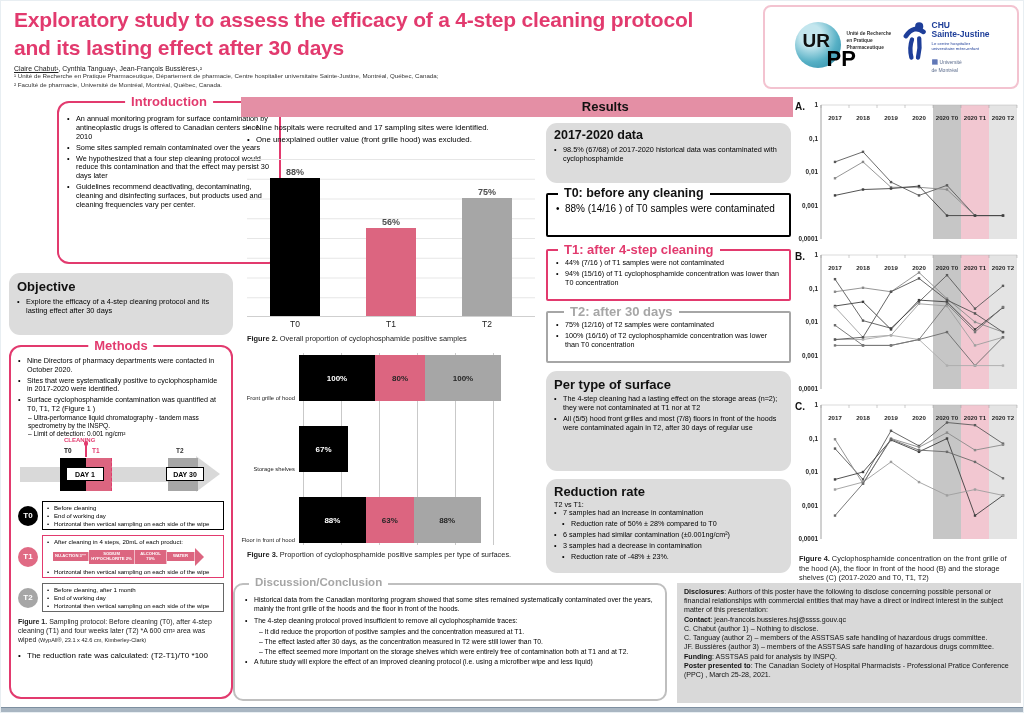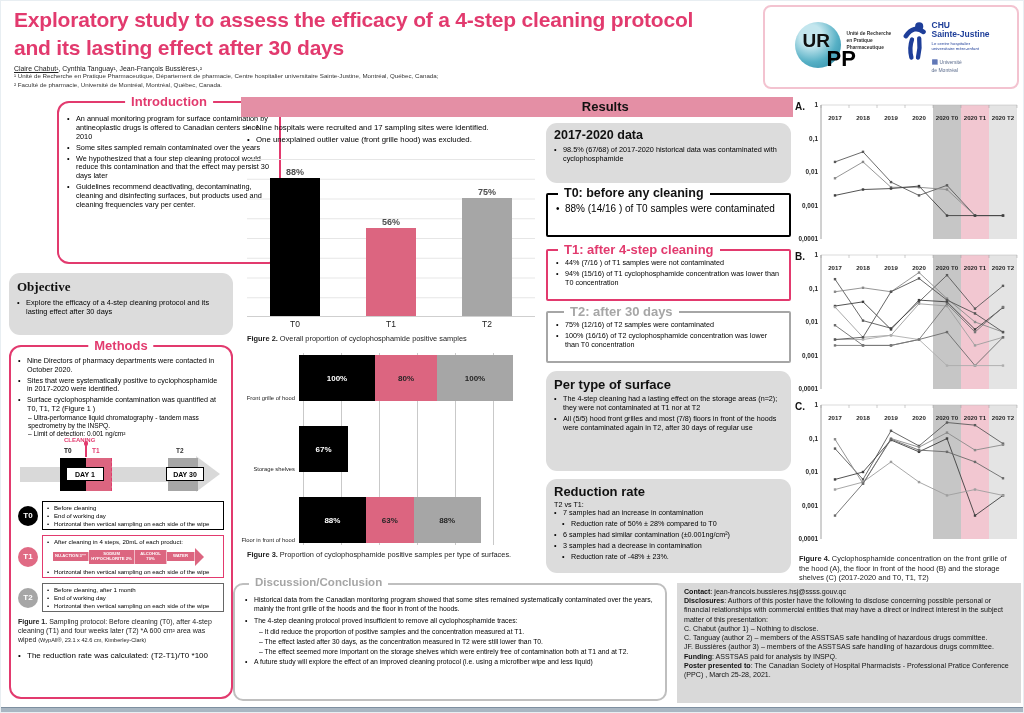--- a/index.html
+++ b/index.html
@@ -159,21 +159,21 @@
     <div class="legend center pink">Introduction</div>
     <ul class="b" style="font-size:7.3px; line-height:1.22;">
       <li>An annual monitoring program for surface contamination by antineoplastic drugs is offered to Canadian centers since 2010</li>
       <li>Some sites sampled remain contaminated over the years</li>
       <li>We hypothesized that a four step cleaning protocol would reduce this contamination and that the effect may persist 30 days later</li>
       <li>Guidelines recommend deactivating, decontaminating, cleaning and disinfecting surfaces, but products used and cleaning frequencies vary per center.</li>
     </ul>
   </div>
 
   <div class="abs graybox" style="left:8px; top:272px; width:224px; height:62px; padding:6px 8px;">
-    <div class="boxtitle" style="font-size:13px;font-family:Liberation Serif, serif;">Objective</div>
+    <div class="boxtitle" style="font-size:13px;">Objective</div>
     <ul class="b" style="font-size:7.4px; line-height:1.25;">
       <li>Explore the efficacy of a 4-step cleaning protocol and its lasting effect after 30 days</li>
     </ul>
   </div>
 
   <div class="abs pink-outline" style="left:8px; top:344px; width:224px; height:354px; padding:10px 7px 4px 7px;">
     <div class="legend center pink">Methods</div>
     <ul class="b" style="font-size:7.2px; line-height:1.22;">
       <li>Nine Directors of pharmacy departments were contacted in October 2020.</li>
       <li>Sites that were systematically positive to cyclophosphamide in 2017-2020 were identified.</li>
@@ -283,21 +283,21 @@
   </div>
 
   <div class="abs" style="left:240px; top:352px; width:294px;">
     <div class="f3-wrap">
       <div class="f3-grid"></div>
       <div class="f3-rows">
           <div class="f3-row">
             <div class="f3-lab">Front grille of hood</div>
             <div class="f3-bars">
               <div class="f3-seg" style="width: 76px; background: rgb(0, 0, 0); color: rgb(255, 255, 255);">100%</div>
-              <div class="f3-seg" style="width: 62px; background: rgb(220, 101, 128); color: rgb(38, 38, 38);">80%</div>
+              <div class="f3-seg" style="width: 50px; background: rgb(220, 101, 128); color: rgb(38, 38, 38);">80%</div>
               <div class="f3-seg" style="width: 76px; background: rgb(166, 166, 166); color: rgb(38, 38, 38);">100%</div>
             </div>
           </div>
           <div class="f3-row">
             <div class="f3-lab">Storage shelves</div>
             <div class="f3-bars">
               <div class="f3-seg" style="width: 49px; background: rgb(0, 0, 0); color: rgb(255, 255, 255);">67%</div>
             </div>
           </div>
           <div class="f3-row">
@@ -599,22 +599,22 @@
       <div>– It did reduce the proportion of positive samples and the concentration measured at T1.</div>
       <div>– The effect lasted  after 30 days, as the concentration measured in T2 were still lower than T0.</div>
       <div>– The effect seemed more important on the storage shelves which were entirely free of contamination both at T1 and at T2.</div>
     </div>
     <ul class="b" style="font-size:6.8px; line-height:1.38;">
       <li>A future  study will explore the effect of an improved cleaning protocol (i.e. using a microfiber wipe and less liquid)</li>
     </ul>
   </div>
 
   <div class="abs contact" style="left:676px; top:582px; width:344px; height:120px;">
+    <div><b>Disclosures</b><span>: Authors of this poster have the following to disclose concerning possible personal or financial relationships with commercial entities that may have a direct or indirect interest in the subject matter of this presentation:</span></div>
     <div><b>Contact</b><span>: jean-francois.bussieres.hsj@ssss.gouv.qc</span></div>
-    <div><b>Disclosures</b><span>: Authors of this poster have the following to disclose concerning possible personal or financial relationships with commercial entities that may have a direct or indirect interest in the subject matter of this presentation:</span></div>
     <div><b></b><span>C. Chabut (author 1) – Nothing to disclose.</span></div>
     <div><b></b><span>C. Tanguay (author 2) – members of the ASSTSAS safe handling of hazardous drugs committee.</span></div>
     <div><b></b><span>JF. Bussières (author 3) – members of the ASSTSAS safe handling of hazardous drugs committee.</span></div>
     <div><b>Funding</b><span>: ASSTSAS paid for analysis by INSPQ.</span></div>
     <div><b>Poster presented to</b><span>: The Canadian Society of Hospital Pharmacists - Professional Pratice Conference (PPC) ,  March 25-28, 2021.</span></div>
   </div>
 
   <div class="bottom-strip"></div>
 </div>
 

